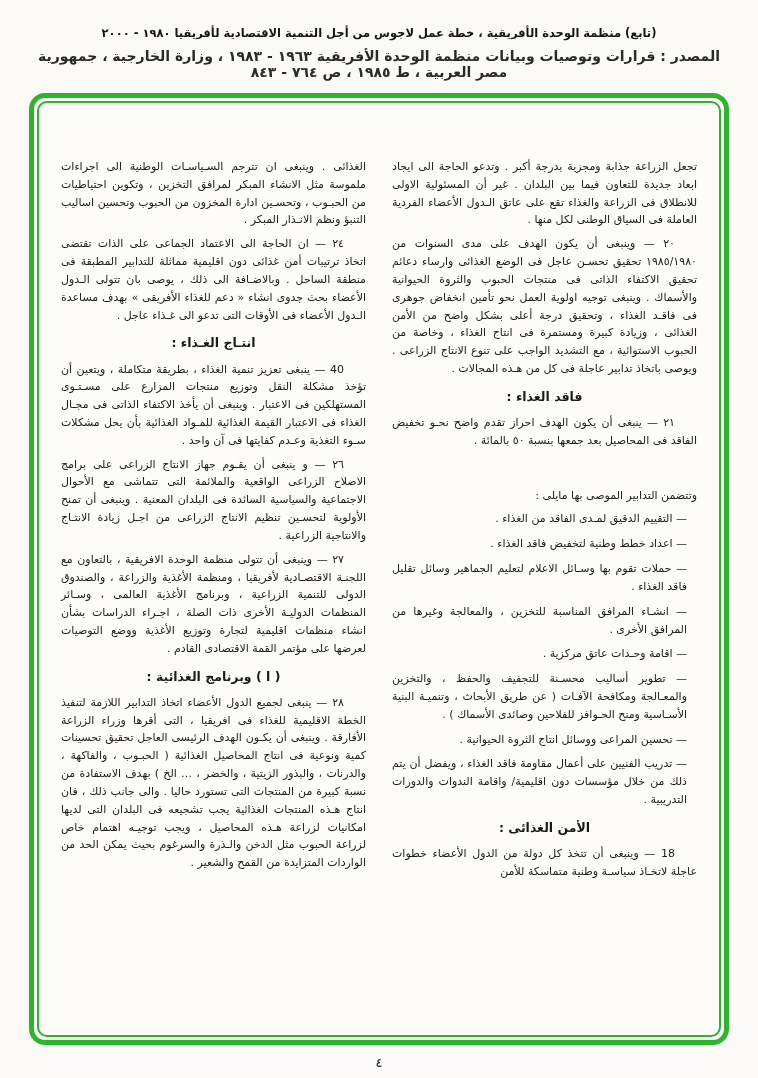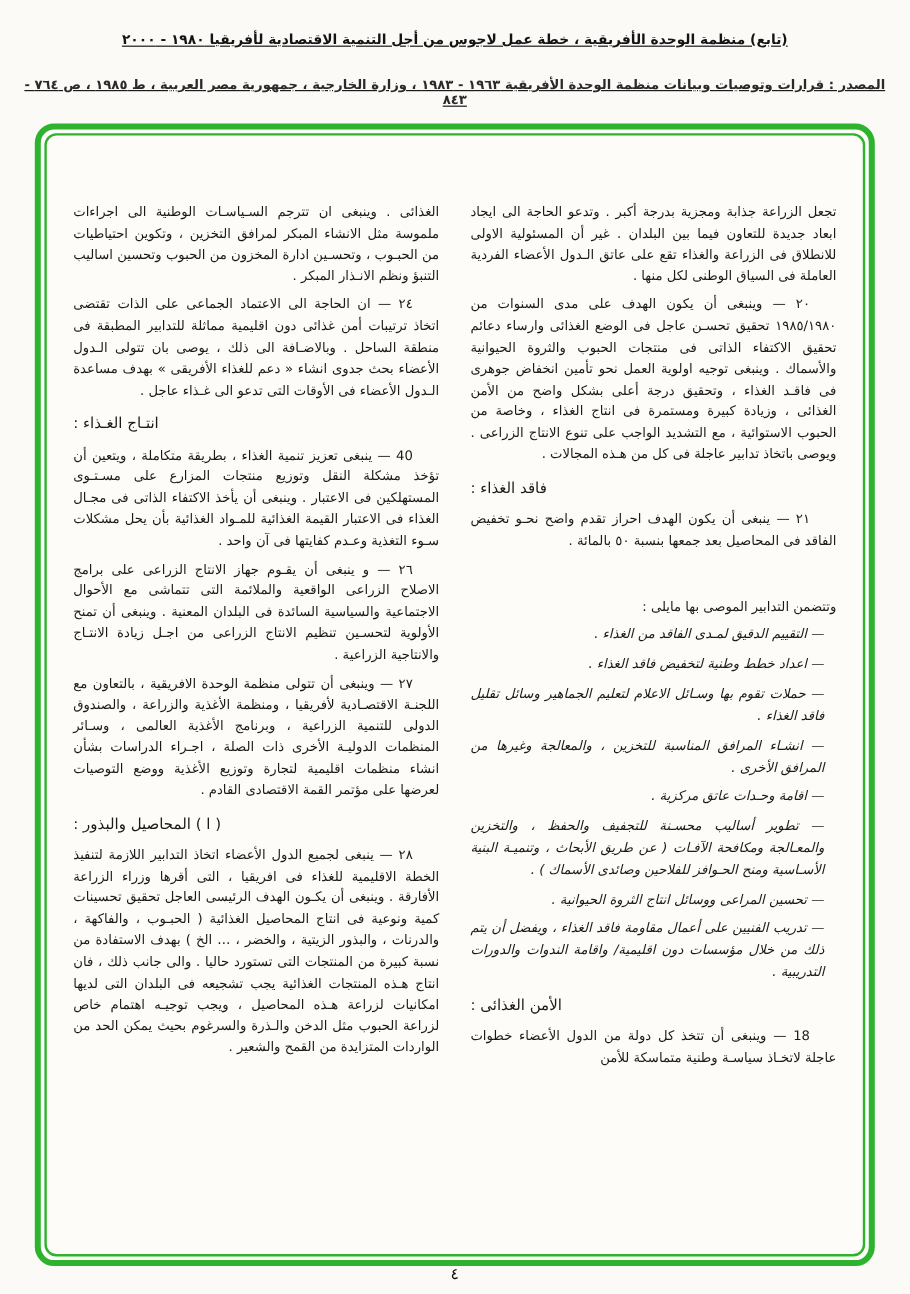--- a/index.html
+++ b/index.html
@@ -8,32 +8,32 @@
     background: #fbfaf6;
     font-family: "DejaVu Sans", sans-serif;
     color: #1b1b1b;
     overflow: hidden;
   }
   .page {
     width: 758px; height: 1078px;
     position: relative;
     padding-top: 26px;
   }
-  .doc-header { text-align: center; direction: rtl; padding: 0 20px; text-decoration: underline; }
+  .doc-header { text-align: center; direction: rtl; padding: 0 20px; }
   .doc-title {
     font-weight: bold;
     font-size: 11.5px;
     letter-spacing: 0.2px;
     color: #141414;
   }
   .doc-source {
     font-weight: bold;
-    font-size: 11px;
+    font-size: 14px;
     color: #2a2a2a;
-    margin-top: 24px;
+    margin-top: 8px;
   }
   .frame-outer {
     margin: 13px auto 0;
     width: 700px;
     height: 952px;
     border: 5px solid var(--frame-green, #2db32d);
     border-radius: 16px;
     padding: 3px;
     background: #fdfcf9;
   }
@@ -55,29 +55,28 @@
     min-width: 0;
     font-size: 11px;
     line-height: 1.62;
     text-align: justify;
     color: #1a1a1a;
   }
   .block { margin-bottom: 6px; }
   .p-indent { text-indent: 2em; }
   .p-flush { text-indent: 0; margin-top: 37px; }
   .heading {
-    font-weight: normal;
+    font-weight: bold;
     font-size: 12.5px;
     margin: 9px 0 7px;
-    text-align: left;
+    text-align: center;
   }
   .list {
     padding-right: 10px;
     margin-bottom: 7px;
-    font-style: italic;
   }
   .page-number {
     position: absolute;
     bottom: 8px; left: 0; right: 0;
     text-align: center;
     font-size: 13px;
     color: #111;
   }
 </style>
 </head>
@@ -135,21 +134,21 @@
             <div class="block p-indent">٢٤ — ان الحاجة الى الاعتماد الجماعى على الذات تقتضى اتخاذ ترتيبات أمن غذائى دون اقليمية مماثلة للتدابير المطبقة فى منطقة الساحل . وبالاضـافة الى ذلك ، يوصى بان تتولى الـدول الأعضاء بحث جدوى انشاء « دعم للغذاء الأفريقى » بهدف مساعدة الـدول الأعضاء فى الأوقات التى تدعو الى غـذاء عاجل .</div>
 
             <div class="block heading">انتـاج الغـذاء :</div>
 
             <div class="block p-indent">40 — ينبغى تعزيز تنمية الغذاء ، بطريقة متكاملة ، ويتعين أن تؤخذ مشكلة النقل وتوزيع منتجات المزارع على مسـتـوى المستهلكين فى الاعتبار . وينبغى أن يأخذ الاكتفاء الذاتى فى مجـال الغذاء فى الاعتبار القيمة الغذائية للمـواد الغذائية بأن يحل مشكلات سـوء التغذية وعـدم كفايتها فى آن واحد .</div>
 
             <div class="block p-indent">٢٦ — و ينبغى أن يقـوم جهاز الانتاج الزراعى على برامج الاصلاح الزراعى الواقعية والملائمة التى تتماشى مع الأحوال الاجتماعية والسياسية السائدة فى البلدان المعنية . وينبغى أن تمنح الأولوية لتحسـين تنظيم الانتاج الزراعى من اجـل زيادة الانتـاج والانتاجية الزراعية .</div>
 
             <div class="block p-indent">٢٧ — وينبغى أن تتولى منظمة الوحدة الافريقية ، بالتعاون مع اللجنـة الاقتصـادية لأفريقيا ، ومنظمة الأغذية والزراعة ، والصندوق الدولى للتنمية الزراعية ، وبرنامج الأغذية العالمى ، وسـائر المنظمات الدوليـة الأخرى ذات الصلة ، اجـراء الدراسات بشأن انشاء منظمات اقليمية لتجارة وتوزيع الأغذية ووضع التوصيات لعرضها على مؤتمر القمة الاقتصادى القادم .</div>
 
-            <div class="block heading">( ا ) المحاصيل والبذور :</div>
+            <div class="block heading">( ا ) وبرنامج الغذائية :</div>
 
             <div class="block p-indent">٢٨ — ينبغى لجميع الدول الأعضاء اتخاذ التدابير اللازمة لتنفيذ الخطة الاقليمية للغذاء فى افريقيا ، التى أقرها وزراء الزراعة الأفارقة . وينبغى أن يكـون الهدف الرئيسى العاجل تحقيق تحسينات كمية ونوعية فى انتاج المحاصيل الغذائية ( الحبـوب ، والفاكهة ، والدرنات ، والبذور الزيتية ، والخضر ، … الخ ) بهدف الاستفادة من نسبة كبيرة من المنتجات التى تستورد حاليا . والى جانب ذلك ، فان انتاج هـذه المنتجات الغذائية يجب تشجيعه فى البلدان التى لديها امكانيات لزراعة هـذه المحاصيل ، ويجب توجيـه اهتمام خاص لزراعة الحبوب مثل الدخن والـذرة والسرغوم بحيث يمكن الحد من الواردات المتزايدة من القمح والشعير .</div>
           </div>
 
       </div>
     </div>
   </div>
 
   <div class="page-number">٤</div>
 

